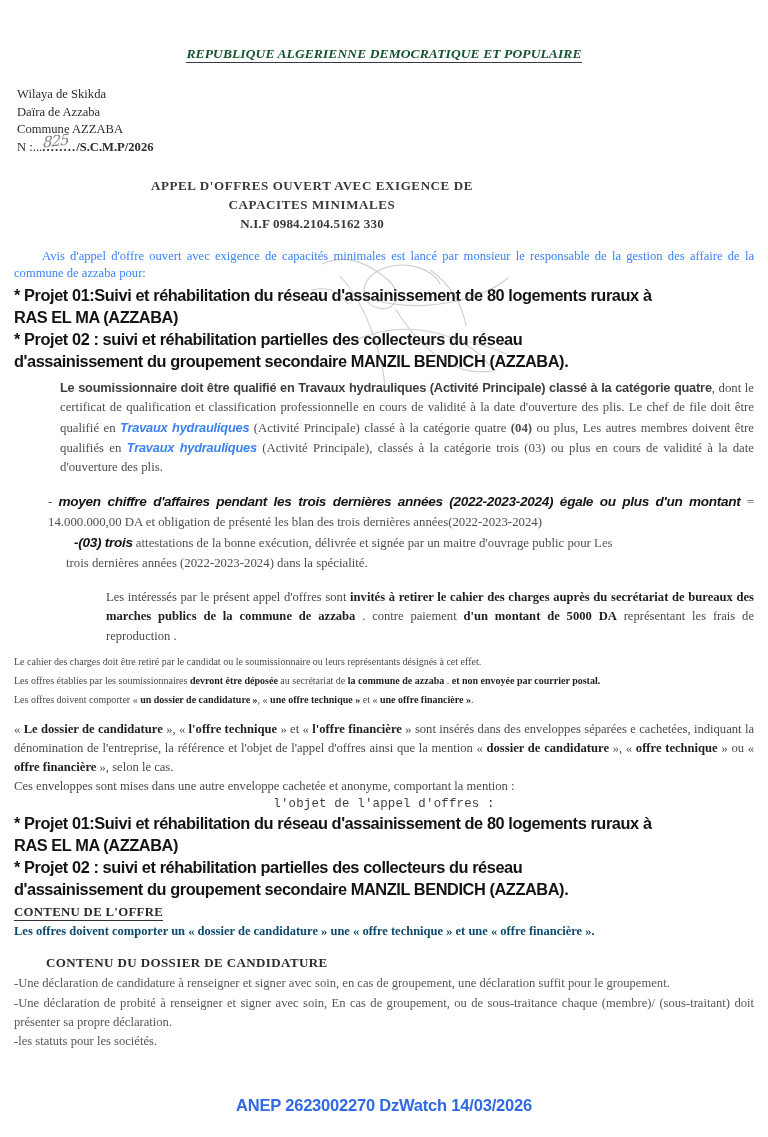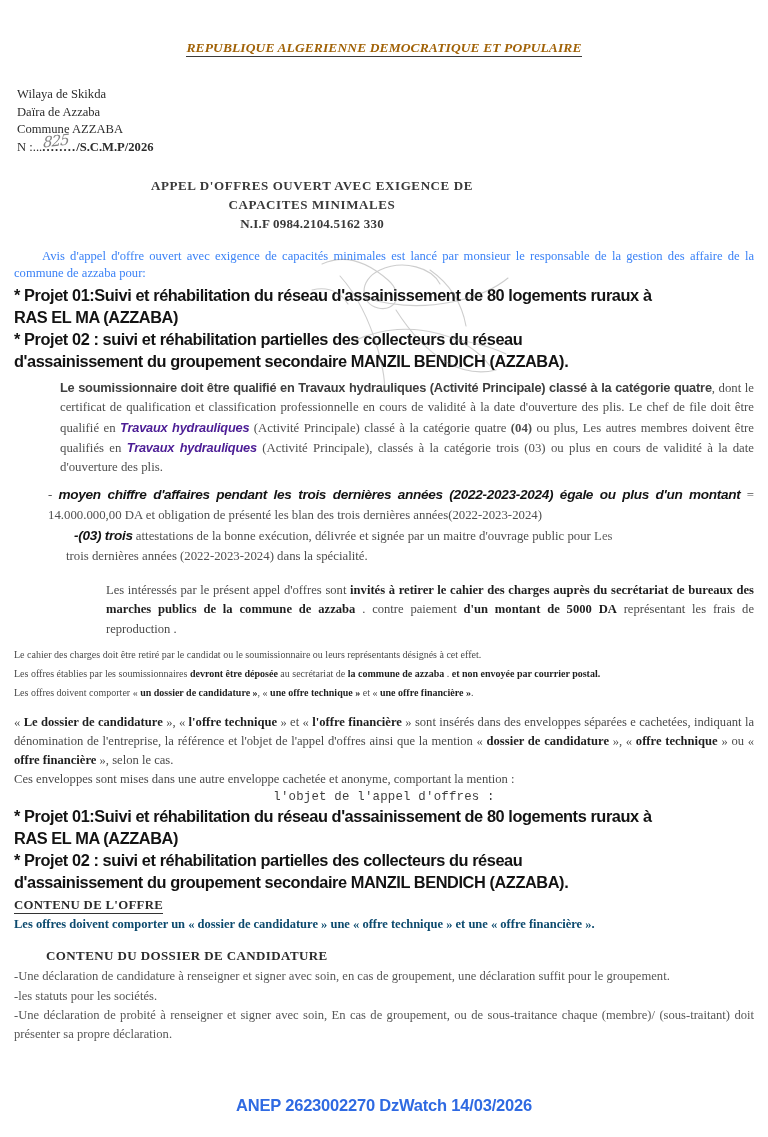--- a/index.html
+++ b/index.html
@@ -22,29 +22,29 @@
     position: absolute;
     inset: 0;
     padding: 0;
   }
   .b          { font-weight: bold; }
   .fainter    { color: #636363; }
 
   
   .republique {
     position: absolute;
-    top: 40px;
+    top: 46px;
     left: 0;
     width: 768px;
     text-align: center;
     font-size: 13.5px;
     font-style: italic;
     font-weight: bold;
     letter-spacing: .1px;
-    color: #a16207;
+    color: #14532d;
   }
   .republique span {
     border-bottom: 1.3px solid #3a3a3a;
     padding-bottom: 1px;
   }
 
   .admin-block {
     position: absolute;
     top: 86px;
     left: 17px;
@@ -129,26 +129,26 @@
   .qual-block .lead {
     font-family: "Liberation Sans", "DejaVu Sans", sans-serif;
     font-weight: bold;
     letter-spacing: -.2px;
     color: #404040;
   }
   .qual-block .emph {
     font-family: "Liberation Sans", "DejaVu Sans", sans-serif;
     font-style: italic;
     font-weight: bold;
-    color: #4c1d95;
+    color: #3b82f6;
     letter-spacing: -.2px;
   }
 
   .finance-block {
-    margin-top: 7px;
+    margin-top: 14px;
     font-size: 12.8px;
     line-height: 20.5px;
     color: #4f4f4f;
     text-align: justify;
   }
   .finance-block .big-i {
     font-family: "Liberation Sans", "DejaVu Sans", sans-serif;
     font-style: italic;
     font-weight: bold;
     font-size: 13.6px;
@@ -336,22 +336,22 @@
 
     <div>
       <div class="contenu-heading">CONTENU DE L'OFFRE</div>
       <div class="contenu-sub">Les offres doivent comporter un « dossier de candidature » une « offre technique » et une « offre financière ».</div>
     </div>
 
     <div>
       <div class="dossier-heading">CONTENU DU DOSSIER DE CANDIDATURE</div>
       <div class="dossier-list">
         <p>-Une  déclaration  de  candidature  à  renseigner  et  signer  avec  soin,  en  cas  de  groupement,  une  déclaration  suffit  pour  le groupement.</p>
+        <p>-Une  déclaration  de  probité  à  renseigner  et  signer  avec  soin,  En  cas  de  groupement,  ou  de  sous-traitance  chaque  (membre)/ (sous-traitant) doit présenter sa propre déclaration.</p>
         <p>-les statuts pour les sociétés.</p>
-        <p>-Une  déclaration  de  probité  à  renseigner  et  signer  avec  soin,  En  cas  de  groupement,  ou  de  sous-traitance  chaque  (membre)/ (sous-traitant) doit présenter sa propre déclaration.</p>
       </div>
     </div>
 
   </div>
 
   <div class="scribble" style="left:300px; top:250px; width:270px; height:150px;">
     <svg width="270" height="150" viewBox="0 0 270 150" fill="none" stroke="#8a8a8a" stroke-width="1.1" stroke-linecap="round" stroke-linejoin="round">
       <path d="M22 14 C 48 2, 72 16, 88 30 C 104 44, 96 62, 78 58 C 60 54, 58 30, 80 20 C 104 9, 132 18, 140 34"></path>
       <path d="M40 26 C 58 46, 70 72, 78 100 C 83 118, 86 132, 84 142"></path>
       <path d="M66 48 C 92 56, 122 58, 152 52 C 176 47, 196 38, 208 28"></path>

